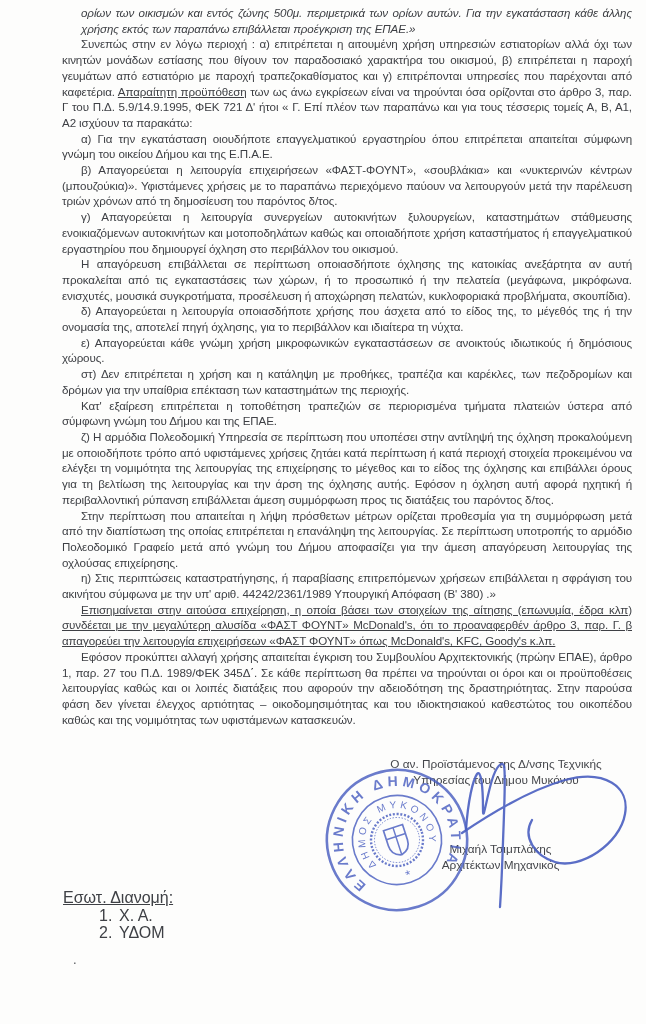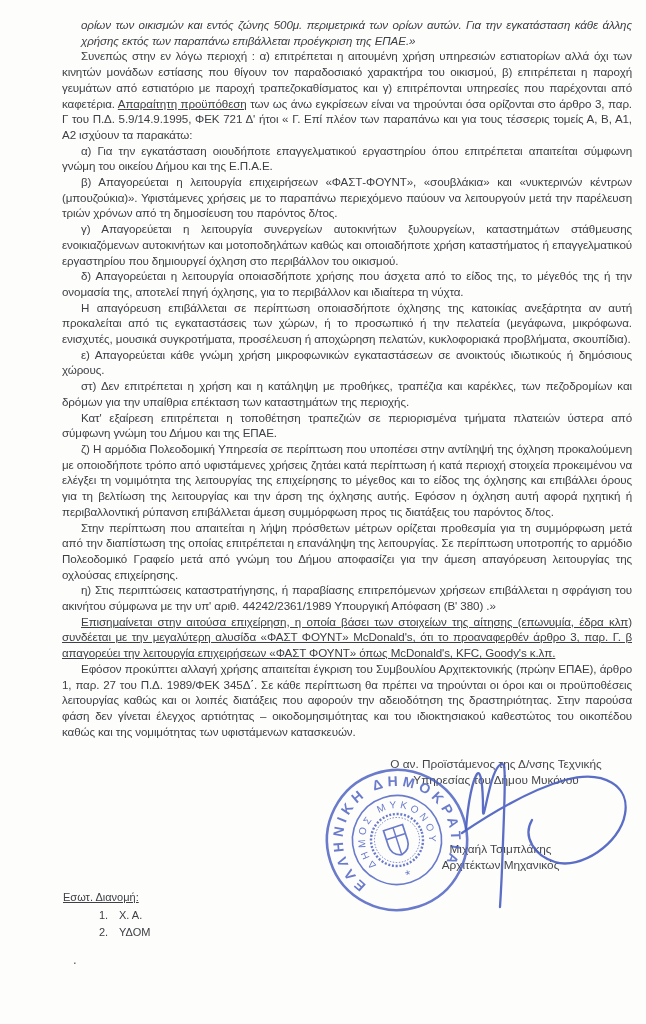--- a/index.html
+++ b/index.html
@@ -2,58 +2,58 @@
 <html lang="el"><head>
 <meta charset="utf-8">
 <style>
   html,body{margin:0;padding:0;}
   body{
     width:646px;height:1024px;position:relative;overflow:hidden;
     background:#fdfdfc;
     font-family:"Liberation Sans","DejaVu Sans",sans-serif;
   }
   .doc{
-    position:absolute;left:62px;top:17px;width:570px;
+    position:absolute;left:62px;top:5px;width:570px;
     font-size:11.6px;line-height:15.7px;letter-spacing:-0.1px;
     color:#3e4045;text-align:justify;
   }
   .doc p{margin:0;text-indent:19px;}
   .doc p.quote{font-style:italic;text-indent:0;margin-left:19px;}
   .bold-ul{font-weight:normal;text-decoration:underline;}
   .doc p.underlined{text-decoration:underline;}
   .sig-head{
     position:absolute;left:348px;top:757px;width:296px;
     font-size:11.8px;line-height:15.5px;color:#44464b;text-align:center;
   }
   .sig-name{
     position:absolute;left:413px;top:841px;width:175px;
     font-size:11.8px;line-height:16px;color:#44464b;text-align:center;
   }
   .dist{
     position:absolute;left:63px;top:889px;
-    font-size:11px;line-height:17px;color:#3e4045;
+    font-size:16px;line-height:17px;color:#3e4045;
   }
   .dist .dist-head{text-decoration:underline;margin-bottom:1px;}
   .dist .dist-row{display:flex;}
   .dist .dist-num{width:20px;margin-left:36px;}
   .stray{position:absolute;left:73px;top:952px;font-size:13px;color:#55575c;}
   .stamp-wrap{position:absolute;left:317px;top:760px;width:160px;height:160px;}
   .sig-ink{position:absolute;left:440px;top:752px;width:205px;height:170px;}
 </style>
 </head>
 <body>
 
 <div class="doc">
   <p class="quote">ορίων των οικισμών και εντός ζώνης 500μ. περιμετρικά των ορίων αυτών. Για την εγκατάσταση κάθε άλλης χρήσης εκτός των παραπάνω επιβάλλεται προέγκριση της ΕΠΑΕ.»</p>
   <p><span>Συνεπώς στην εν λόγω περιοχή : α) επιτρέπεται η αιτουμένη χρήση υπηρεσιών εστιατορίων αλλά όχι των κινητών μονάδων εστίασης που θίγουν τον παραδοσιακό χαρακτήρα του οικισμού, β) επιτρέπεται η παροχή γευμάτων από εστιατόριο με παροχή τραπεζοκαθίσματος και γ) επιτρέπονται υπηρεσίες που παρέχονται από καφετέρια. </span><span class="bold-ul">Απαραίτητη προϋπόθεση</span><span> των ως άνω εγκρίσεων είναι να τηρούνται όσα ορίζονται στο άρθρο 3, παρ. Γ του Π.Δ. 5.9/14.9.1995, ΦΕΚ 721 Δ' ήτοι « Γ. Επί πλέον των παραπάνω και για τους τέσσερις τομείς Α, Β, Α1, Α2 ισχύουν τα παρακάτω:</span></p>
   <p>α) Για την εγκατάσταση οιουδήποτε επαγγελματικού εργαστηρίου όπου επιτρέπεται απαιτείται σύμφωνη γνώμη του οικείου Δήμου και της Ε.Π.Α.Ε.</p>
   <p>β) Απαγορεύεται η λειτουργία επιχειρήσεων «ΦΑΣΤ-ΦΟΥΝΤ», «σουβλάκια» και «νυκτερινών κέντρων (μπουζούκια)». Υφιστάμενες χρήσεις με το παραπάνω περιεχόμενο παύουν να λειτουργούν μετά την παρέλευση τριών χρόνων από τη δημοσίευση του παρόντος δ/τος.</p>
   <p>γ) Απαγορεύεται η λειτουργία συνεργείων αυτοκινήτων ξυλουργείων, καταστημάτων στάθμευσης ενοικιαζόμενων αυτοκινήτων και μοτοποδηλάτων καθώς και οποιαδήποτε χρήση καταστήματος ή επαγγελματικού εργαστηρίου που δημιουργεί όχληση στο περιβάλλον του οικισμού.</p>
+  <p>Η απαγόρευση επιβάλλεται σε περίπτωση οποιασδήποτε όχλησης της κατοικίας ανεξάρτητα αν αυτή προκαλείται από τις εγκαταστάσεις των χώρων, ή το προσωπικό ή την πελατεία (μεγάφωνα, μικρόφωνα. ενισχυτές, μουσικά συγκροτήματα, προσέλευση ή αποχώρηση πελατών, κυκλοφοριακά προβλήματα, σκουπίδια).</p>
   <p>δ) Απαγορεύεται η λειτουργία οποιασδήποτε χρήσης που άσχετα από το είδος της, το μέγεθός της ή την ονομασία της, αποτελεί πηγή όχλησης, για το περιβάλλον και ιδιαίτερα τη νύχτα.</p>
-  <p>Η απαγόρευση επιβάλλεται σε περίπτωση οποιασδήποτε όχλησης της κατοικίας ανεξάρτητα αν αυτή προκαλείται από τις εγκαταστάσεις των χώρων, ή το προσωπικό ή την πελατεία (μεγάφωνα, μικρόφωνα. ενισχυτές, μουσικά συγκροτήματα, προσέλευση ή αποχώρηση πελατών, κυκλοφοριακά προβλήματα, σκουπίδια).</p>
   <p>ε) Απαγορεύεται κάθε γνώμη χρήση μικροφωνικών εγκαταστάσεων σε ανοικτούς ιδιωτικούς ή δημόσιους χώρους.</p>
   <p>στ) Δεν επιτρέπεται η χρήση και η κατάληψη με προθήκες, τραπέζια και καρέκλες, των πεζοδρομίων και δρόμων για την υπαίθρια επέκταση των καταστημάτων της περιοχής.</p>
   <p>Κατ' εξαίρεση επιτρέπεται η τοποθέτηση τραπεζιών σε περιορισμένα τμήματα πλατειών ύστερα από σύμφωνη γνώμη του Δήμου και της ΕΠΑΕ.</p>
   <p>ζ) Η αρμόδια Πολεοδομική Υπηρεσία σε περίπτωση που υποπέσει στην αντίληψή της όχληση προκαλούμενη με οποιοδήποτε τρόπο από υφιστάμενες χρήσεις ζητάει κατά περίπτωση ή κατά περιοχή στοιχεία προκειμένου να ελέγξει τη νομιμότητα της λειτουργίας της επιχείρησης το μέγεθος και το είδος της όχλησης και επιβάλλει όρους για τη βελτίωση της λειτουργίας και την άρση της όχλησης αυτής. Εφόσον η όχληση αυτή αφορά ηχητική ή περιβαλλοντική ρύπανση επιβάλλεται άμεση συμμόρφωση προς τις διατάξεις του παρόντος δ/τος.</p>
   <p>Στην περίπτωση που απαιτείται η λήψη πρόσθετων μέτρων ορίζεται προθεσμία για τη συμμόρφωση μετά από την διαπίστωση της οποίας επιτρέπεται η επανάληψη της λειτουργίας. Σε περίπτωση υποτροπής το αρμόδιο Πολεοδομικό Γραφείο μετά από γνώμη του Δήμου αποφασίζει για την άμεση απαγόρευση λειτουργίας της οχλούσας επιχείρησης.</p>
   <p>η) Στις περιπτώσεις καταστρατήγησης, ή παραβίασης επιτρεπόμενων χρήσεων επιβάλλεται η σφράγιση του ακινήτου σύμφωνα με την υπ' αριθ. 44242/2361/1989 Υπουργική Απόφαση (Β' 380) .»</p>
   <p class="underlined">Επισημαίνεται στην αιτούσα επιχείρηση, η οποία βάσει των στοιχείων της αίτησης (επωνυμία, έδρα κλπ) συνδέεται με την μεγαλύτερη αλυσίδα «ΦΑΣΤ ΦΟΥΝΤ» McDonald's, ότι το προαναφερθέν άρθρο 3, παρ. Γ. β απαγορεύει την λειτουργία επιχειρήσεων «ΦΑΣΤ ΦΟΥΝΤ» όπως McDonald's, KFC, Goody's κ.λπ.</p>
   <p>Εφόσον προκύπτει αλλαγή χρήσης απαιτείται έγκριση του Συμβουλίου Αρχιτεκτονικής (πρώην ΕΠΑΕ), άρθρο 1, παρ. 27 του Π.Δ. 1989/ΦΕΚ 345Δ΄. Σε κάθε περίπτωση θα πρέπει να τηρούνται οι όροι και οι προϋποθέσεις λειτουργίας καθώς και οι λοιπές διατάξεις που αφορούν την αδειοδότηση της δραστηριότητας. Στην παρούσα φάση δεν γίνεται έλεγχος αρτιότητας – οικοδομησιμότητας και του ιδιοκτησιακού καθεστώτος του οικοπέδου καθώς και της νομιμότητας των υφιστάμενων κατασκευών.</p>
 </div>
 

